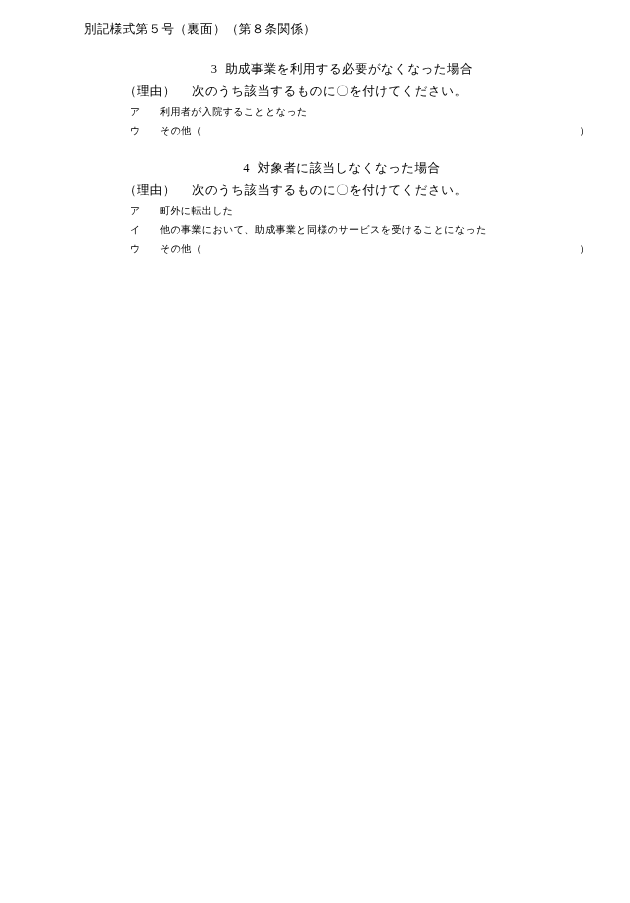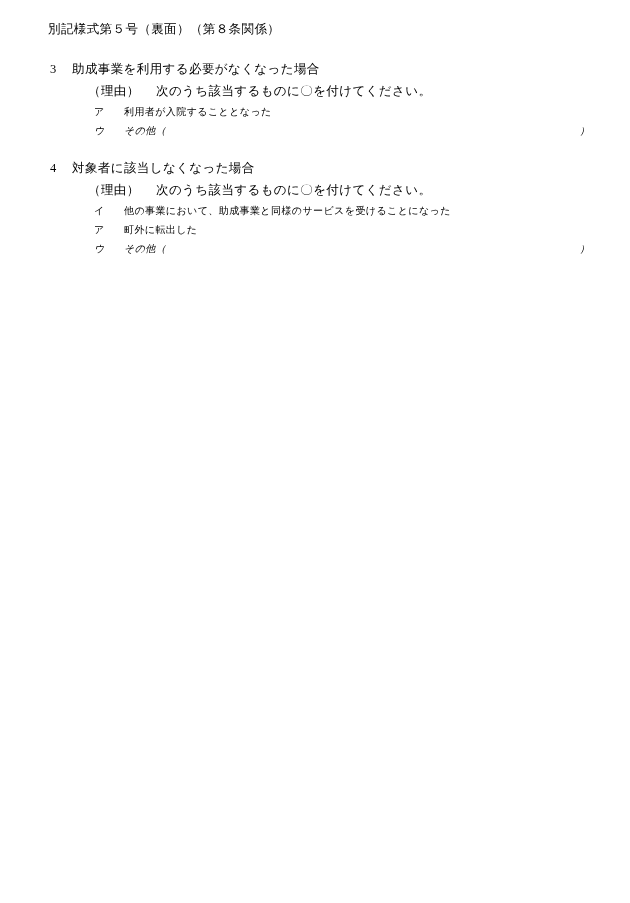--- a/index.html
+++ b/index.html
@@ -13,37 +13,38 @@
     font-family: "Liberation Serif", "DejaVu Serif", serif;
     color: #000000;
     position: relative;
     overflow: hidden;
   }
   .page {
     position: relative;
     width: 630px;
     height: 903px;
     box-sizing: border-box;
-    padding: 14px 40px 0 20px;
+    padding: 14px 40px 0 56px;
   }
   .doc-header {
     font-size: 12.5px;
     line-height: 1.5;
     letter-spacing: 0.4px;
     margin: 6px 0 0 28px;
     white-space: nowrap;
   }
   .section {
     margin-top: 22px;
   }
   .section-title {
     font-size: 12.5px;
     letter-spacing: 0.4px;
     margin-left: 30px;
     white-space: nowrap;
+    text-align: center;
   }
   .section-title .num {
     display: inline-block;
     width: 22px;
   }
   .reason-line {
     font-size: 12.5px;
     letter-spacing: 0.4px;
     margin-left: 68px;
     margin-top: 5px;
@@ -65,21 +66,20 @@
     display: inline-block;
     width: 30px;
   }
   .choice.other {
     margin-right: 0;
   }
   .other-row {
     display: block;
     position: relative;
     width: 100%;
-    font-style: italic;
   }
   .other-row .close-paren {
     position: absolute;
     right: 0;
     top: 0;
   }
 </style>
 </head>
 <body>
 
@@ -106,24 +106,24 @@
   </div>
 
   <div class="section">
     <div class="section-title">
       <span class="num">4</span><span>対象者に該当しなくなった場合</span>
     </div>
     <div class="reason-line">
       <span class="reason-label">（理由）</span><span>次のうち該当するものに〇を付けてください。</span>
     </div>
     <div class="choice">
-      <span class="marker">イ</span><span>他の事業において、助成事業と同様のサービスを受けることになった</span>
+      <span class="marker">ア</span><span>町外に転出した</span>
     </div>
     <div class="choice">
-      <span class="marker">ア</span><span>町外に転出した</span>
+      <span class="marker">イ</span><span>他の事業において、助成事業と同様のサービスを受けることになった</span>
     </div>
     <div class="choice other">
       <span class="other-row">
         <span class="marker">ウ</span><span>その他（</span>
         <span class="close-paren">）</span>
       </span>
     </div>
   </div>
 
 </div>

